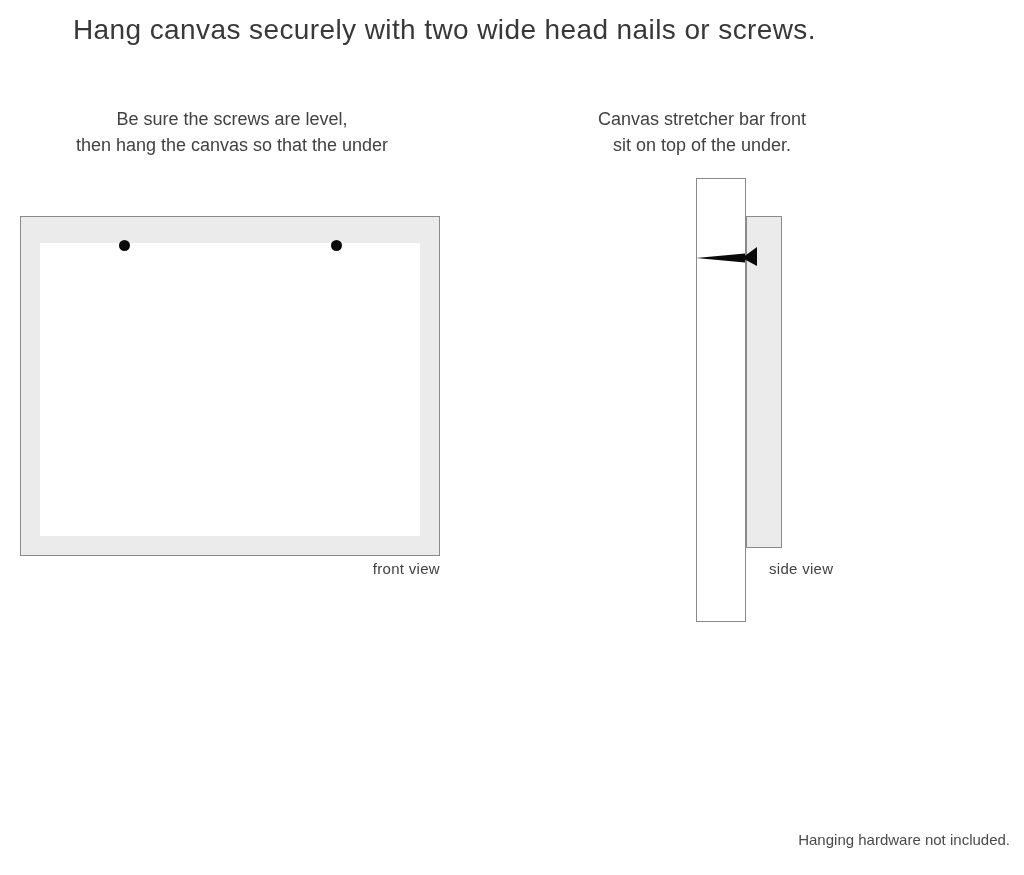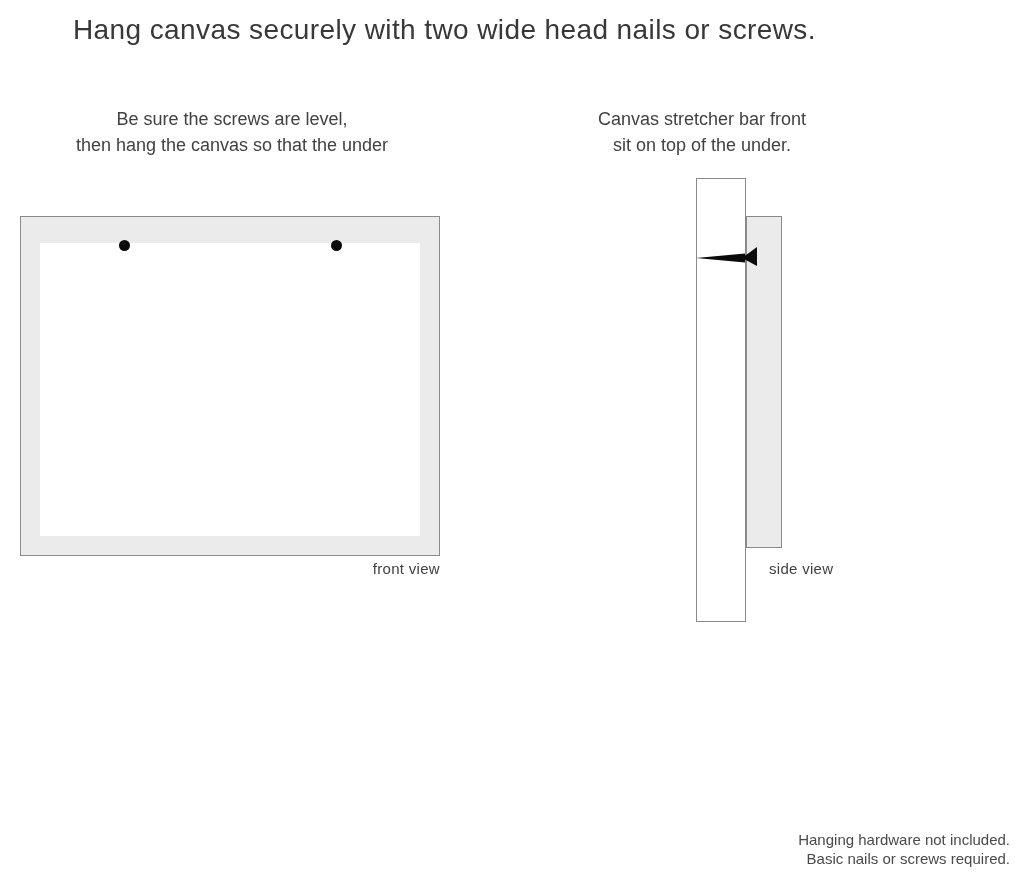--- a/index.html
+++ b/index.html
@@ -147,16 +147,15 @@
   <div class="side-canvas"></div>
   <div class="stretcher-bar"></div>
   <svg class="nail-svg" viewBox="690 240 75 34" xmlns="http://www.w3.org/2000/svg" aria-hidden="true">
     <polygon class="nail-fill" points="696,258 745,253.5 745,262.5"></polygon>
     <polygon class="nail-fill" points="742,258 757,247 757,266"></polygon>
   </svg>
   <div class="view-label side-label">side view</div>
 
   <div class="footer">
     <div>Hanging hardware not included.</div>
-    <div>Basic nails or screws required.</div>
   </div>
 
 </div>
 
 </body></html>

